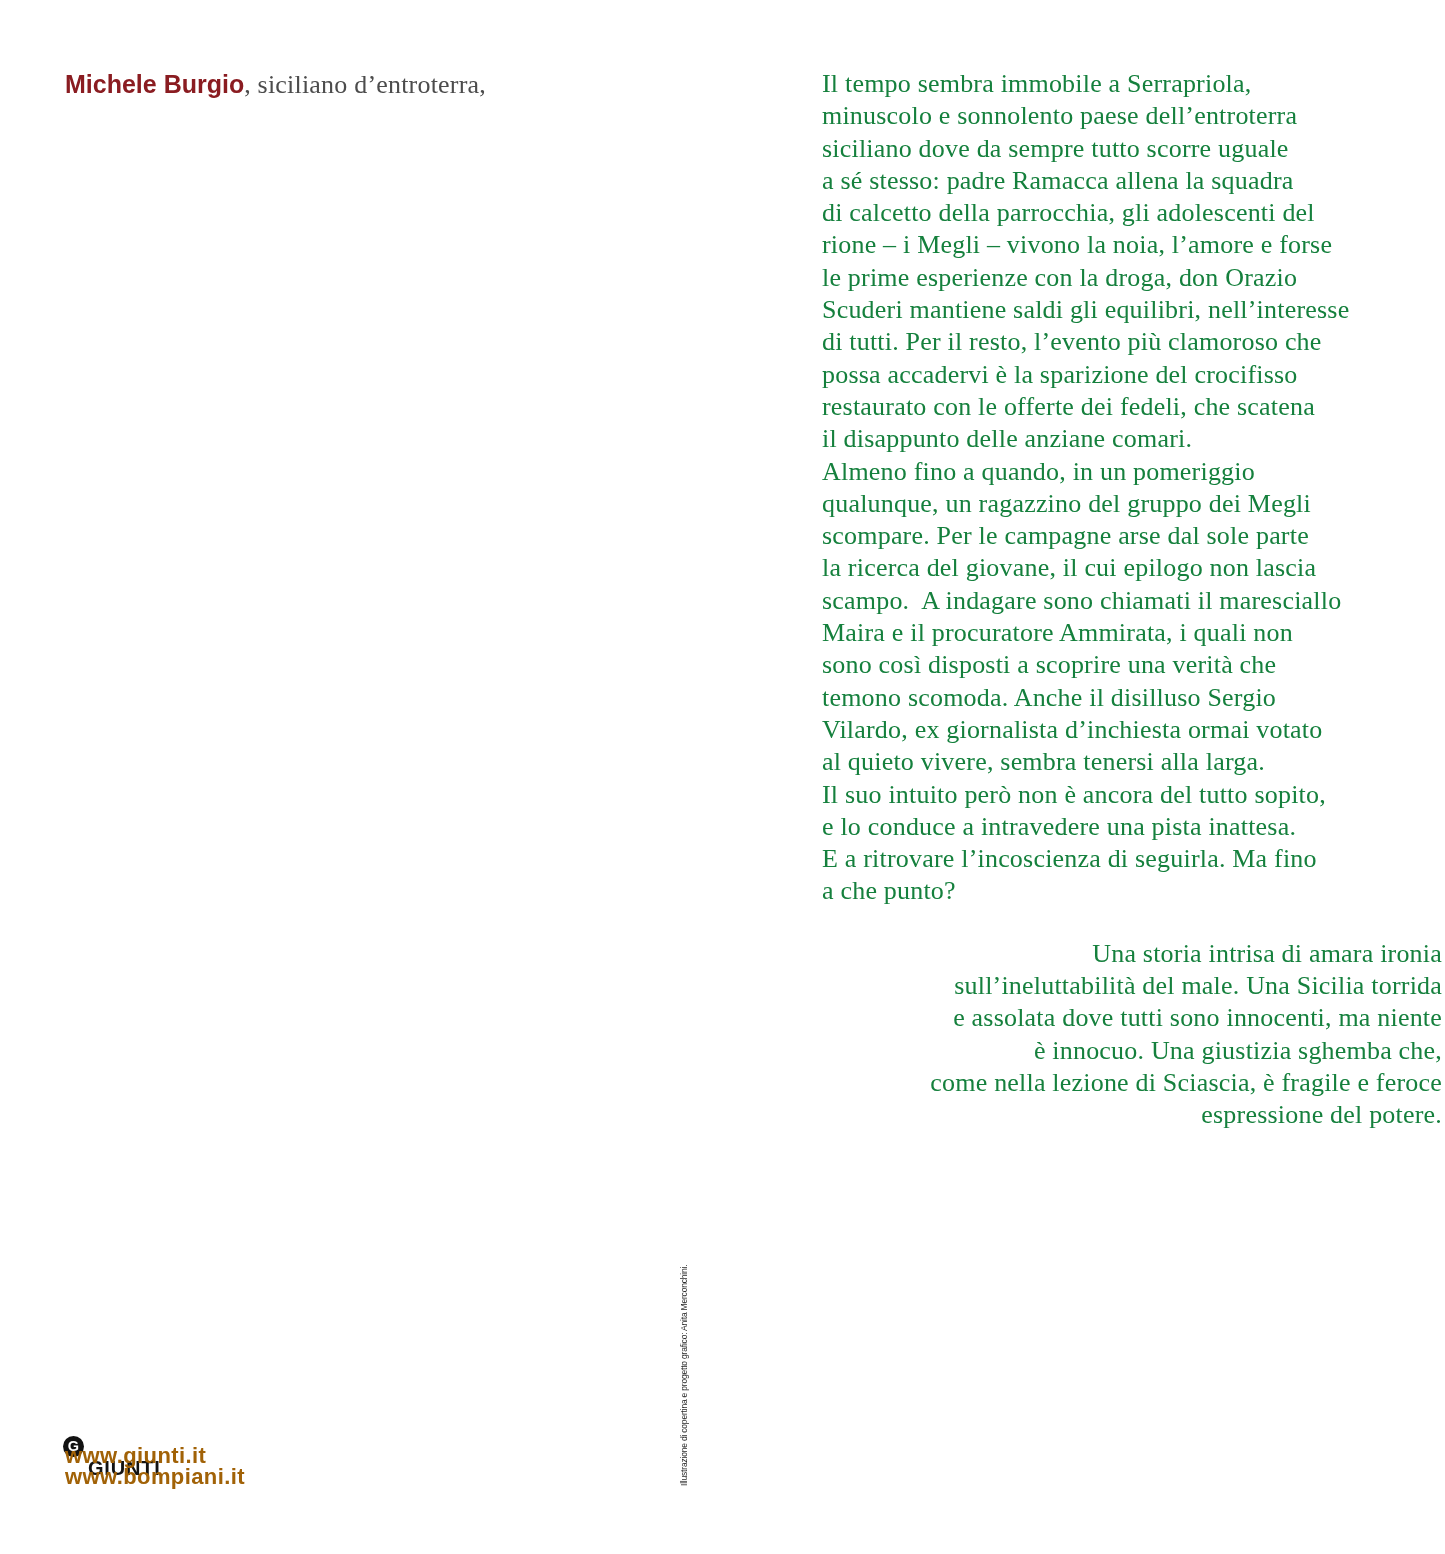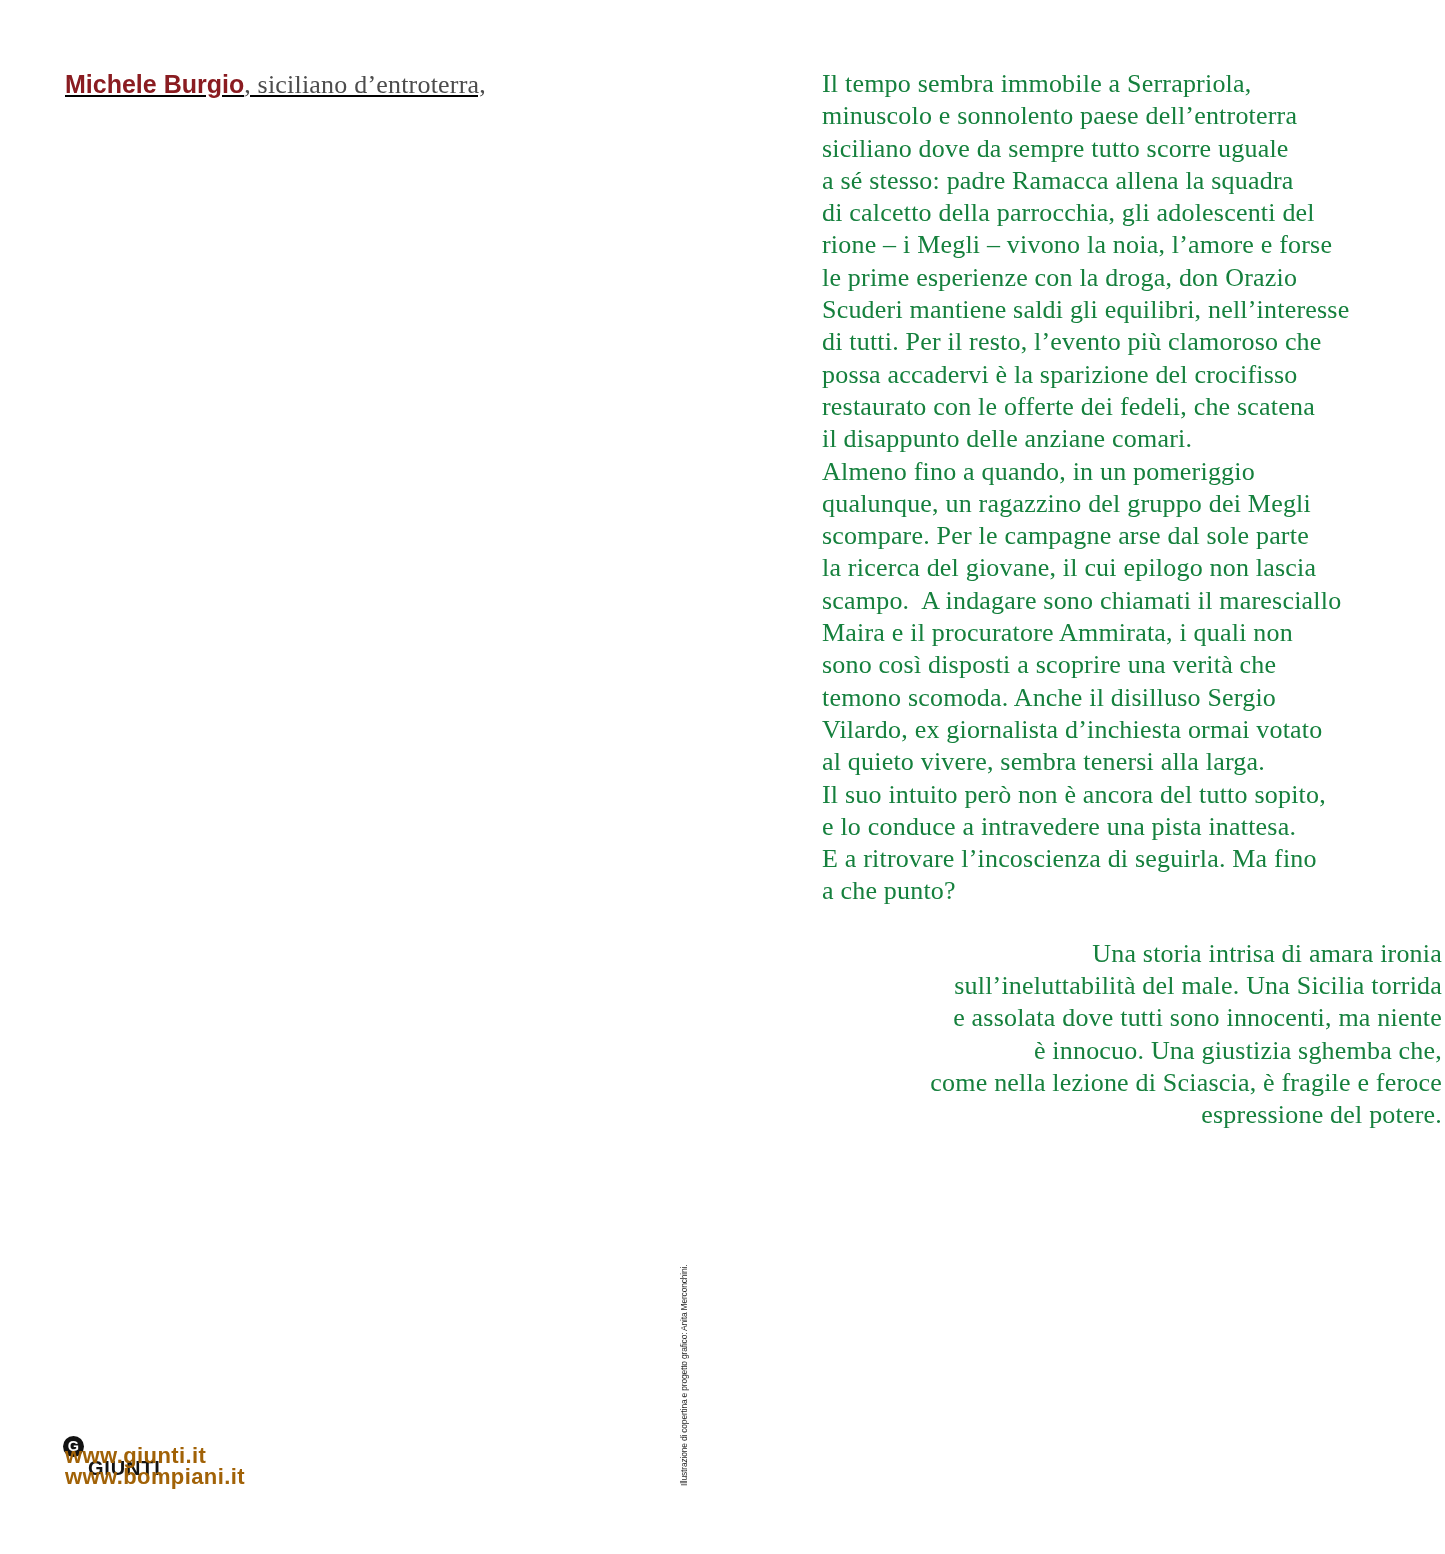--- a/index.html
+++ b/index.html
@@ -20,21 +20,20 @@
     color: #15803d;
     letter-spacing: 0.2px;
     white-space: pre-wrap;
   }
 
   .bio {
     position: absolute;
     left: 65px;
     top: 68px;
     width: 600px;
-    text-decoration: underline;
   }
   .bio-first-line {
     font-family: "Liberation Serif", serif;
     font-size: 26px;
     line-height: 32.3px;
     color: #4c4c4c;
     letter-spacing: 0.2px;
   }
   .bio-name {
     font-family: "Liberation Sans", sans-serif;

